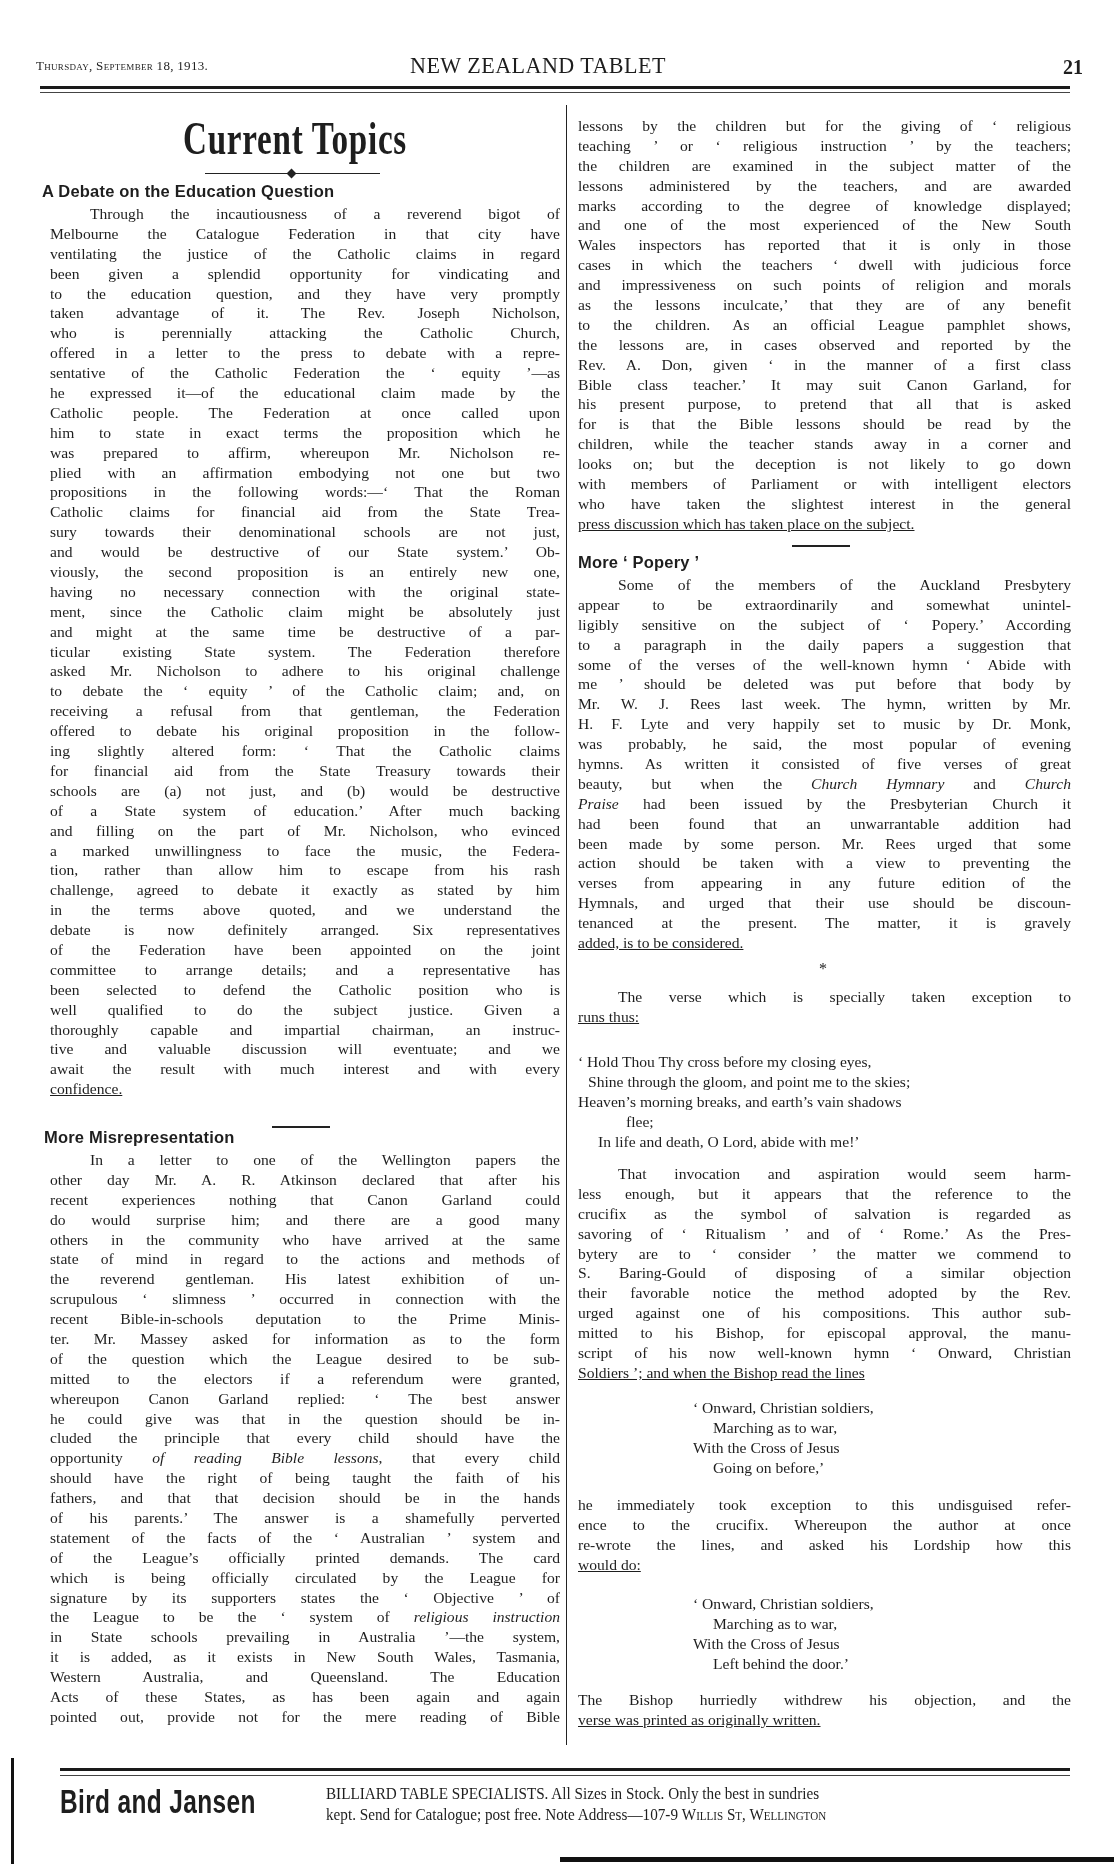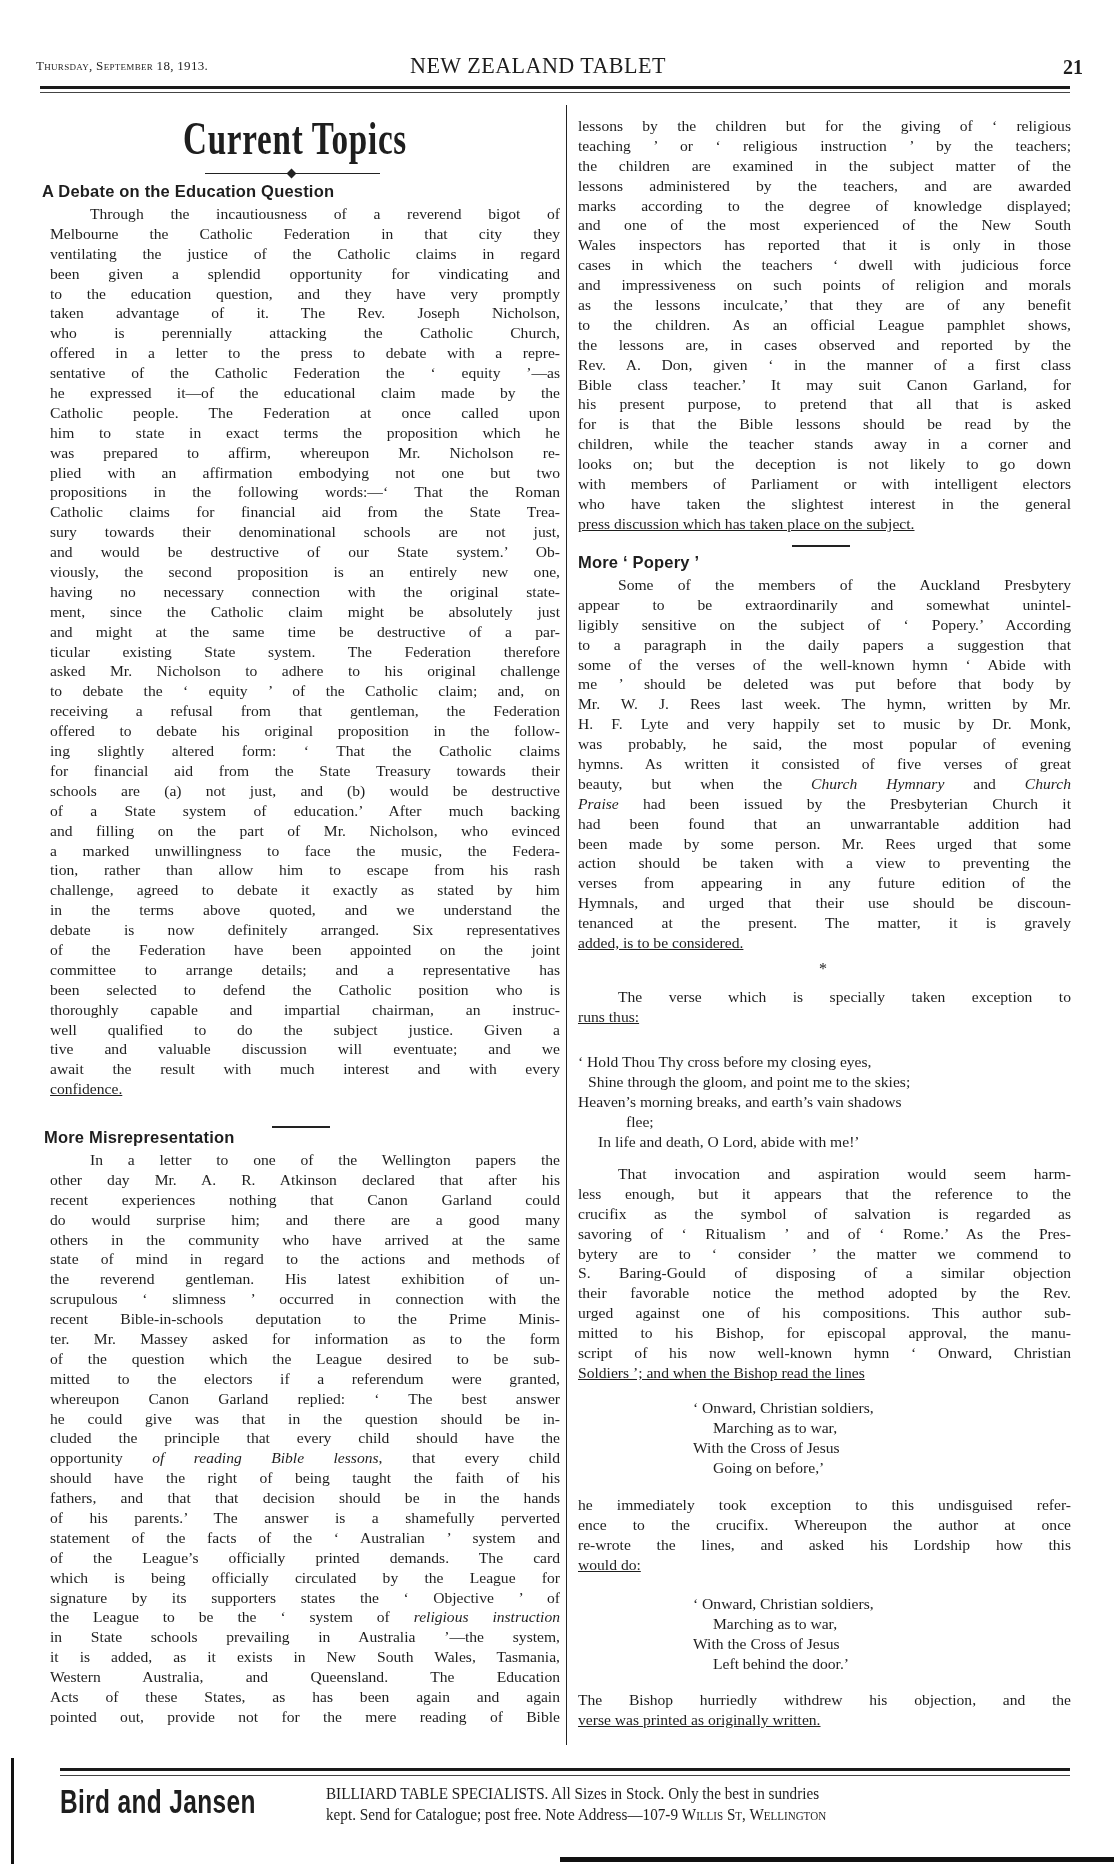--- a/index.html
+++ b/index.html
@@ -48,21 +48,21 @@
 <div class="abs col-divider"></div>
 
 <div class="abs section-title">Current Topics</div>
 <div class="abs title-ornament"></div>
 <div class="abs title-diamond"></div>
 
 <div class="col col-left" style="top:182px">
   <div class="head" style="margin-left:-8px;height:22px">A Debate on the Education Question</div>
   <div id="a0-body">
       <span class="line indent">Through the incautiousness of a reverend bigot of</span>
-      <span class="line">Melbourne the Catholic Federation in that city they</span>
+      <span class="line">Melbourne the Catalogue Federation in that city have</span>
       <span class="line">ventilating the justice of the Catholic claims in regard</span>
       <span class="line">been given a splendid opportunity for vindicating and</span>
       <span class="line">to the education question, and they have very promptly</span>
       <span class="line">taken advantage of it.  The Rev. Joseph Nicholson,</span>
       <span class="line">who is perennially attacking the Catholic Church,</span>
       <span class="line">offered in a letter to the press to debate with a repre-</span>
       <span class="line">sentative of the Catholic Federation the ‘ equity ’—as</span>
       <span class="line">he expressed it—of the educational claim made by the</span>
       <span class="line">Catholic people.  The Federation at once called upon</span>
       <span class="line">him to state in exact terms the proposition which he</span>
@@ -87,22 +87,22 @@
       <span class="line">of a State system of education.’  After much backing</span>
       <span class="line">and filling on the part of Mr. Nicholson, who evinced</span>
       <span class="line">a marked unwillingness to face the music, the Federa-</span>
       <span class="line">tion, rather than allow him to escape from his rash</span>
       <span class="line">challenge, agreed to debate it exactly as stated by him</span>
       <span class="line">in the terms above quoted, and we understand the</span>
       <span class="line">debate is now definitely arranged.  Six representatives</span>
       <span class="line">of the Federation have been appointed on the joint</span>
       <span class="line">committee to arrange details; and a representative has</span>
       <span class="line">been selected to defend the Catholic position who is</span>
+      <span class="line">well qualified to do the subject justice.  Given a</span>
       <span class="line">thoroughly capable and impartial chairman, an instruc-</span>
-      <span class="line">well qualified to do the subject justice.  Given a</span>
       <span class="line">tive and valuable discussion will eventuate; and we</span>
       <span class="line">await the result with much interest and with every</span>
       <span class="line last">confidence.</span>
     </div>
 </div>
 
 <div class="sep" style="left:272px;top:1126px"></div>
 
 <div class="col col-left" style="top:1128px">
   <div class="head" style="margin-left:-6px;height:22px">More Misrepresentation</div>

